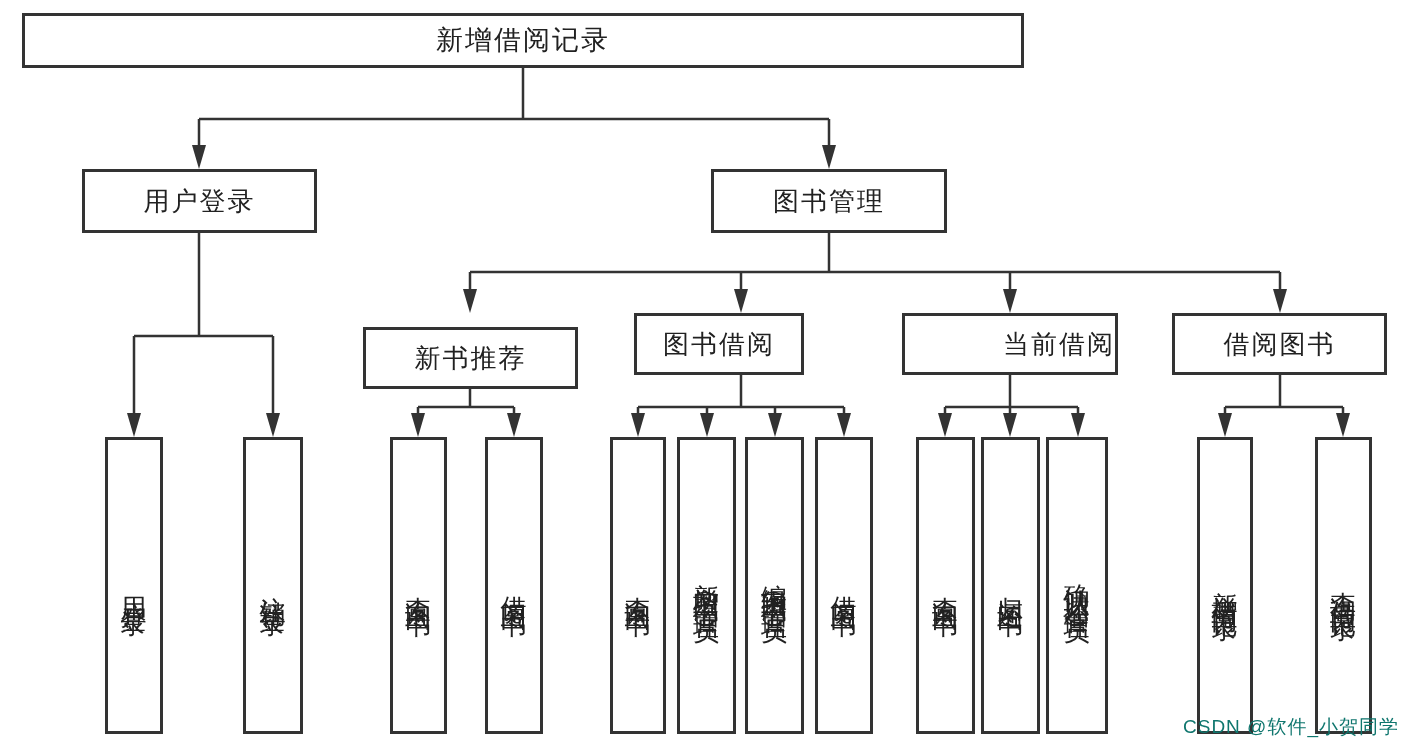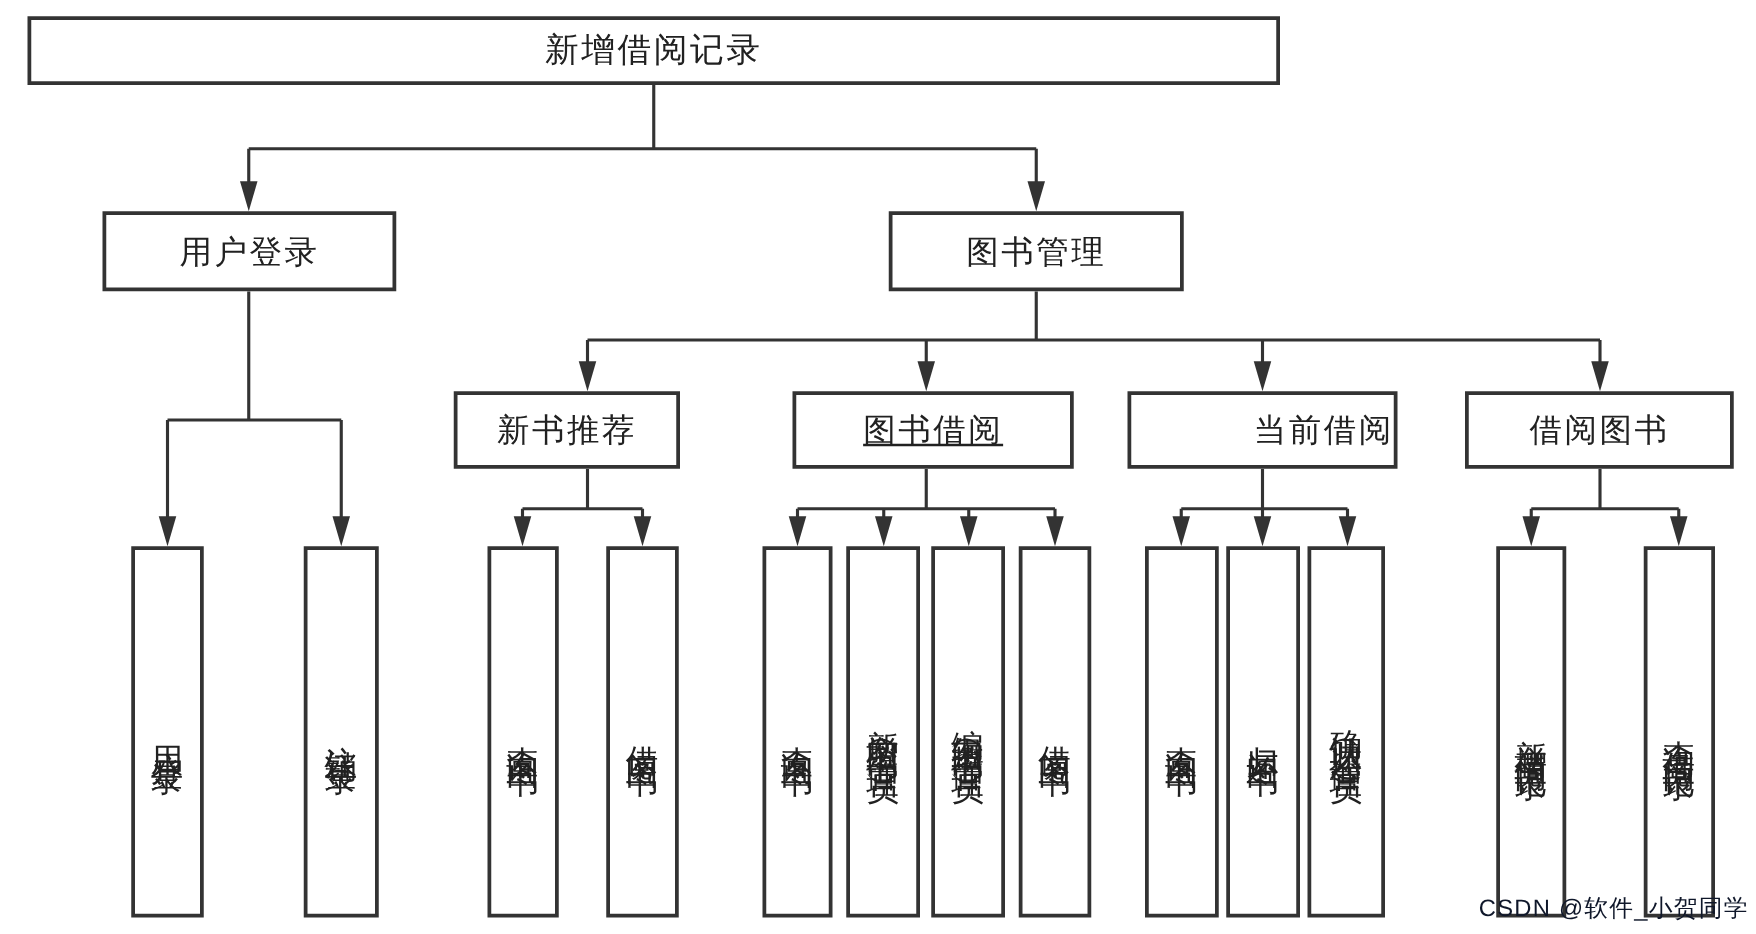--- a/index.html
+++ b/index.html
@@ -43,21 +43,21 @@
     letter-spacing: 5px;
     line-height: 1;
     white-space: nowrap;
   }
   .watermark {
     position: absolute;
     left: 1183px;
     top: 714px;
     font-size: 19px;
     letter-spacing: 1px;
-    color: #0f172a;
+    color: #0f766e;
     white-space: nowrap;
     z-index: 3;
   }
 </style>
 </head>
 <body>
 
 <div class="stage">
 
   <svg class="connectors" viewBox="0 0 1405 747" xmlns="http://www.w3.org/2000/svg">
@@ -97,24 +97,24 @@
     <span class="hlabel">新增借阅记录</span>
   </div>
 
   <div class="node" style="left:82px; top:169px; width:235px; height:64px;">
     <span class="hlabel">用户登录</span>
   </div>
   <div class="node" style="left:711px; top:169px; width:236px; height:64px;align-items:center;">
     <span class="hlabel">图书管理</span>
   </div>
 
-  <div class="node" style="left:363px; top:313px; width:181px; height:62px;">
+  <div class="node" style="left:363px; top:327px; width:215px; height:62px;">
     <span class="hlabel">新书推荐</span>
   </div>
-  <div class="node" style="left:634px; top:313px; width:225px; height:62px;text-decoration:underline;">
+  <div class="node" style="left:634px; top:313px; width:170px; height:62px;">
     <span class="hlabel">图书借阅</span>
   </div>
   <div class="node" style="left:902px; top:313px; width:216px; height:62px;justify-content:flex-end;">
     <span class="hlabel">当前借阅</span>
   </div>
   <div class="node" style="left:1172px; top:313px; width:215px; height:62px;">
     <span class="hlabel">借阅图书</span>
   </div>
 
   <div class="node leaf" style="left:105px; top:437px; width:58px; height:297px;">

